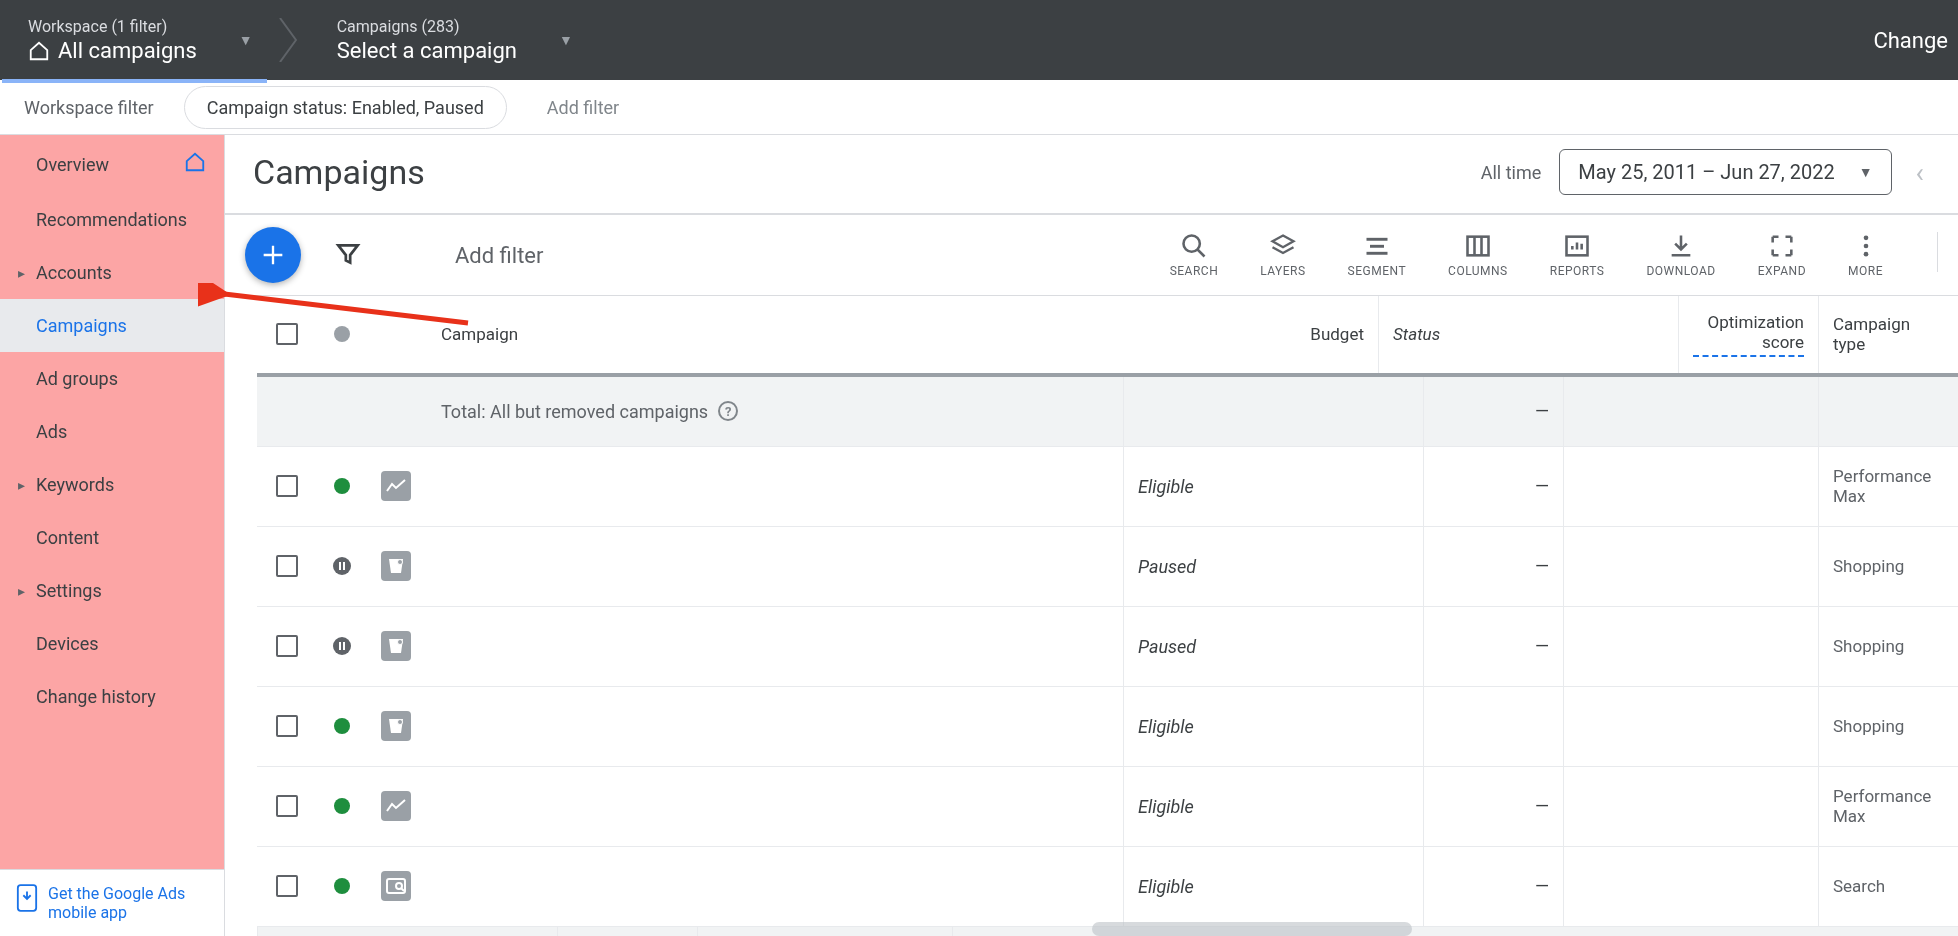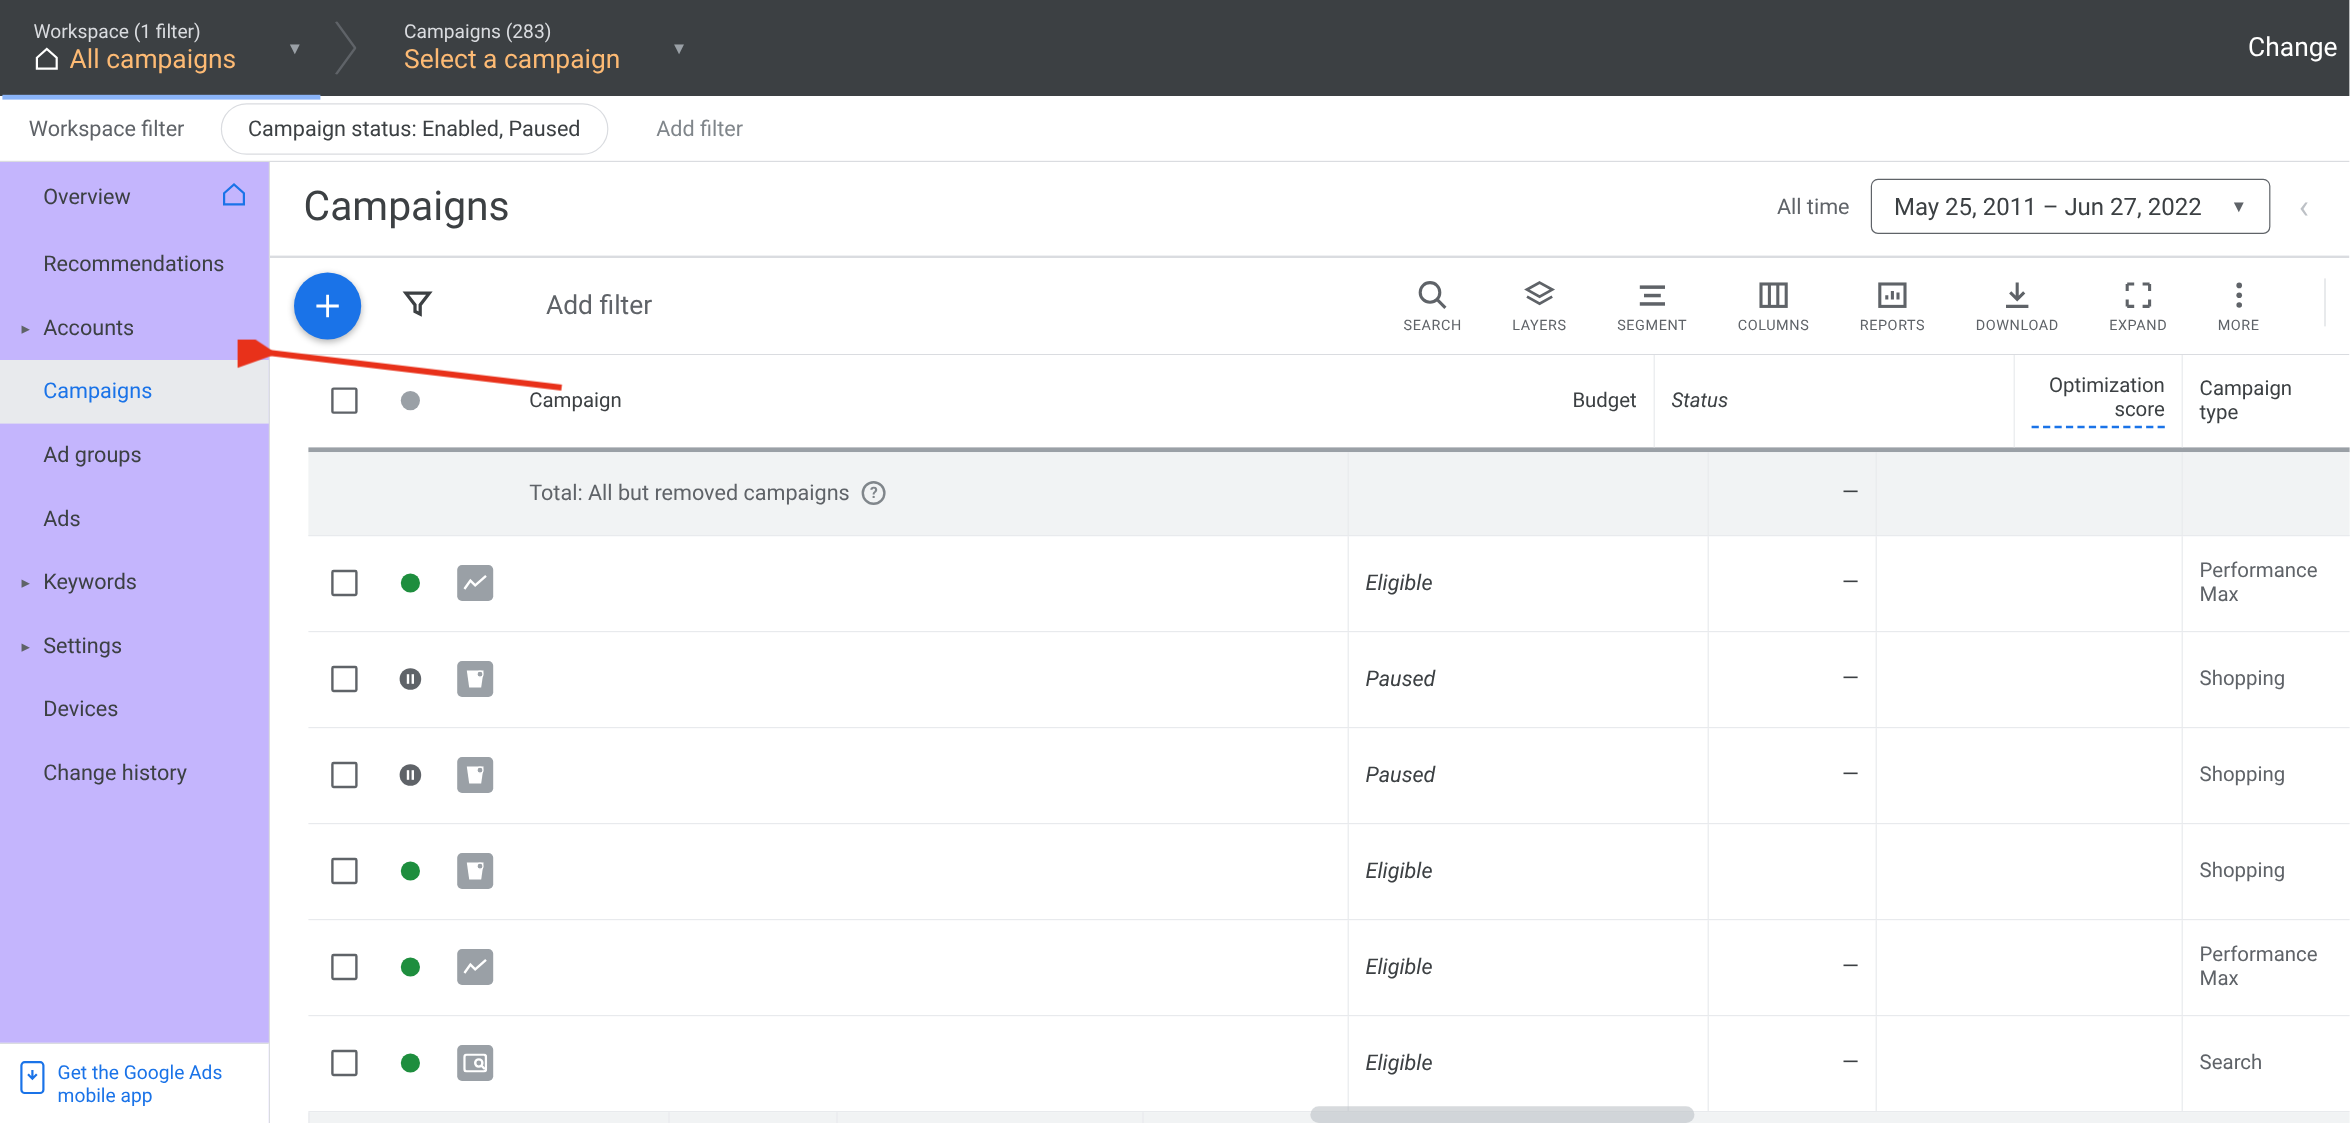--- a/index.html
+++ b/index.html
@@ -2,39 +2,39 @@
 <html><head>
 <meta charset="utf-8">
 <style>
 * { box-sizing: border-box; margin: 0; padding: 0; }
 body { font-family: 'Google Sans', Roboto, Arial, sans-serif; font-size: 14px; color: #3c4043; overflow: hidden; width: 1958px; height: 936px; }
 
 
 .topbar { background: #3c4043; height: 80px; display: flex; align-items: stretch; color: #fff; position: relative; }
 .topbar-crumb { display: flex; flex-direction: column; justify-content: center; padding: 0 28px; position: relative; }
 .topbar-crumb-small { font-size: 16px; color: #dadce0; margin-bottom: 2px; }
-.topbar-crumb-main { font-size: 22px; color: #fdba74; display: flex; gap: 8px; }
+.topbar-crumb-main { font-size: 22px; color: #ffffff; display: flex; align-items: center; gap: 8px; }
 .topbar-dd { color: #9aa0a6; cursor: pointer; padding: 0 14px; }
 .topbar-right { margin-left: auto; padding-right: 10px; display: flex; align-items: center; font-size: 22px; color: #fff; }
 .topbar-underline { position: absolute; left: 2px; bottom: -3px; width: 265px; height: 4px; background: #8ab4f8; }
 .crumb-wrap { display:flex; align-items:center; }
 .crumb-sep-chevron { align-self:center; padding: 0 12px; }
 .crumb-sep-chevron svg { display:block; }
 
 
 .filterbar { height: 55px; background: #fff; border-bottom: 1px solid #dadce0; display: flex; align-items: center; padding: 0 24px; gap: 30px; }
 .filterbar-label { color: #5f6368; font-size: 18px; }
 .chip { border: 1px solid #dadce0; border-radius: 24px; padding: 10px 22px; font-size: 18px; color: #3c4043; cursor: pointer; white-space: nowrap; }
 .addfilter-inline { color: #80868b; font-size: 18px; cursor: pointer; padding-left: 10px; }
 
 
 .layout { display: flex; height: calc(936px - 80px - 55px); }
 
 
-.sidebar { width: 225px; background: #c4b5fd; display: flex; flex-direction: column; border-right: 1px solid #dadce0; position: relative; }
+.sidebar { width: 225px; background: #fca5a5; display: flex; flex-direction: column; border-right: 1px solid #dadce0; position: relative; }
 .sidebar-item { display: flex; align-items: center; padding: 16px 18px; font-size: 18px; color: #3c4043; cursor: pointer; gap: 8px; }
 .sidebar-item.active { background: #e8eaed; color: #1a73e8; }
 .sidebar-chevron { width: 10px; font-size: 14px; color: #5f6368; }
 .sidebar-spacer { width: 10px; }
 .sidebar-home { margin-left: auto; color: #1a73e8; }
 .sidebar-footer { margin-top: auto; border-top: 1px solid #dadce0; padding: 14px 16px; display: flex; gap: 10px; align-items: flex-start; color: #1a73e8; font-size: 16px; cursor: pointer; background:#fff; }
 .sidebar-footer-icon { width: 22px; height: 28px; flex-shrink:0; }
 
 
 .main { flex: 1; display: flex; flex-direction: column; background: #fff; overflow:hidden; position:relative;}
@@ -176,20 +176,24 @@
       </div>
     <div class="sidebar-item">
         <span class="sidebar-spacer"></span>
         <span>Ads</span>
       </div>
     <div class="sidebar-item">
         <span class="sidebar-chevron">▸</span>
         <span>Keywords</span>
       </div>
     <div class="sidebar-item">
+        <span class="sidebar-spacer"></span>
+        <span>Content</span>
+      </div>
+    <div class="sidebar-item">
         <span class="sidebar-chevron">▸</span>
         <span>Settings</span>
       </div>
     <div class="sidebar-item">
         <span class="sidebar-spacer"></span>
         <span>Devices</span>
       </div>
     <div class="sidebar-item">
         <span class="sidebar-spacer"></span>
         <span>Change history</span>

